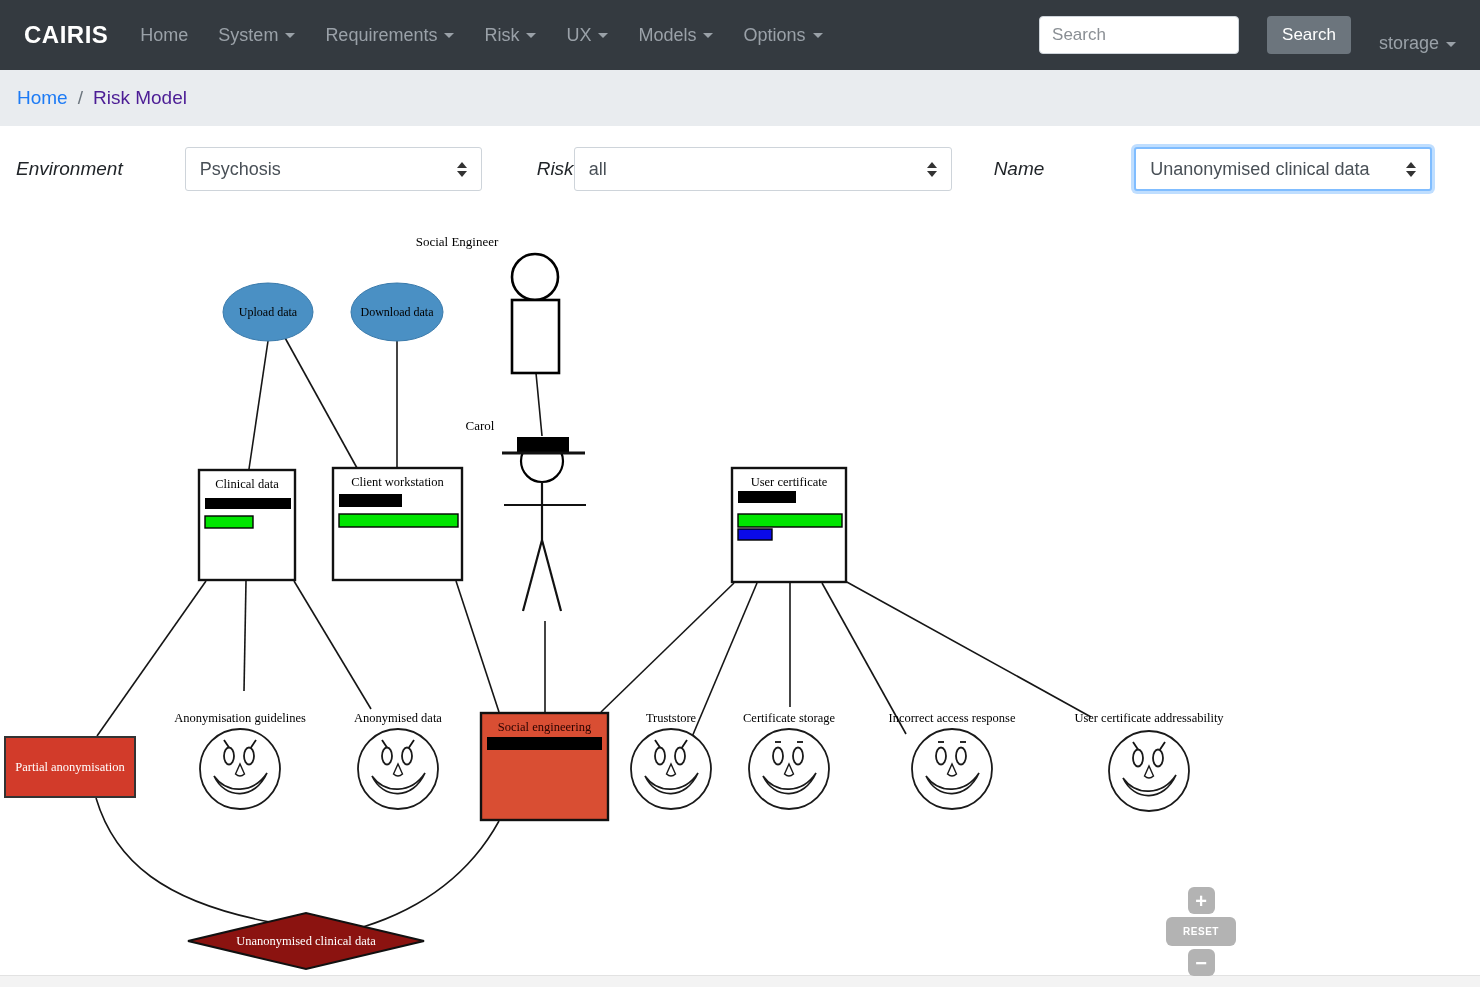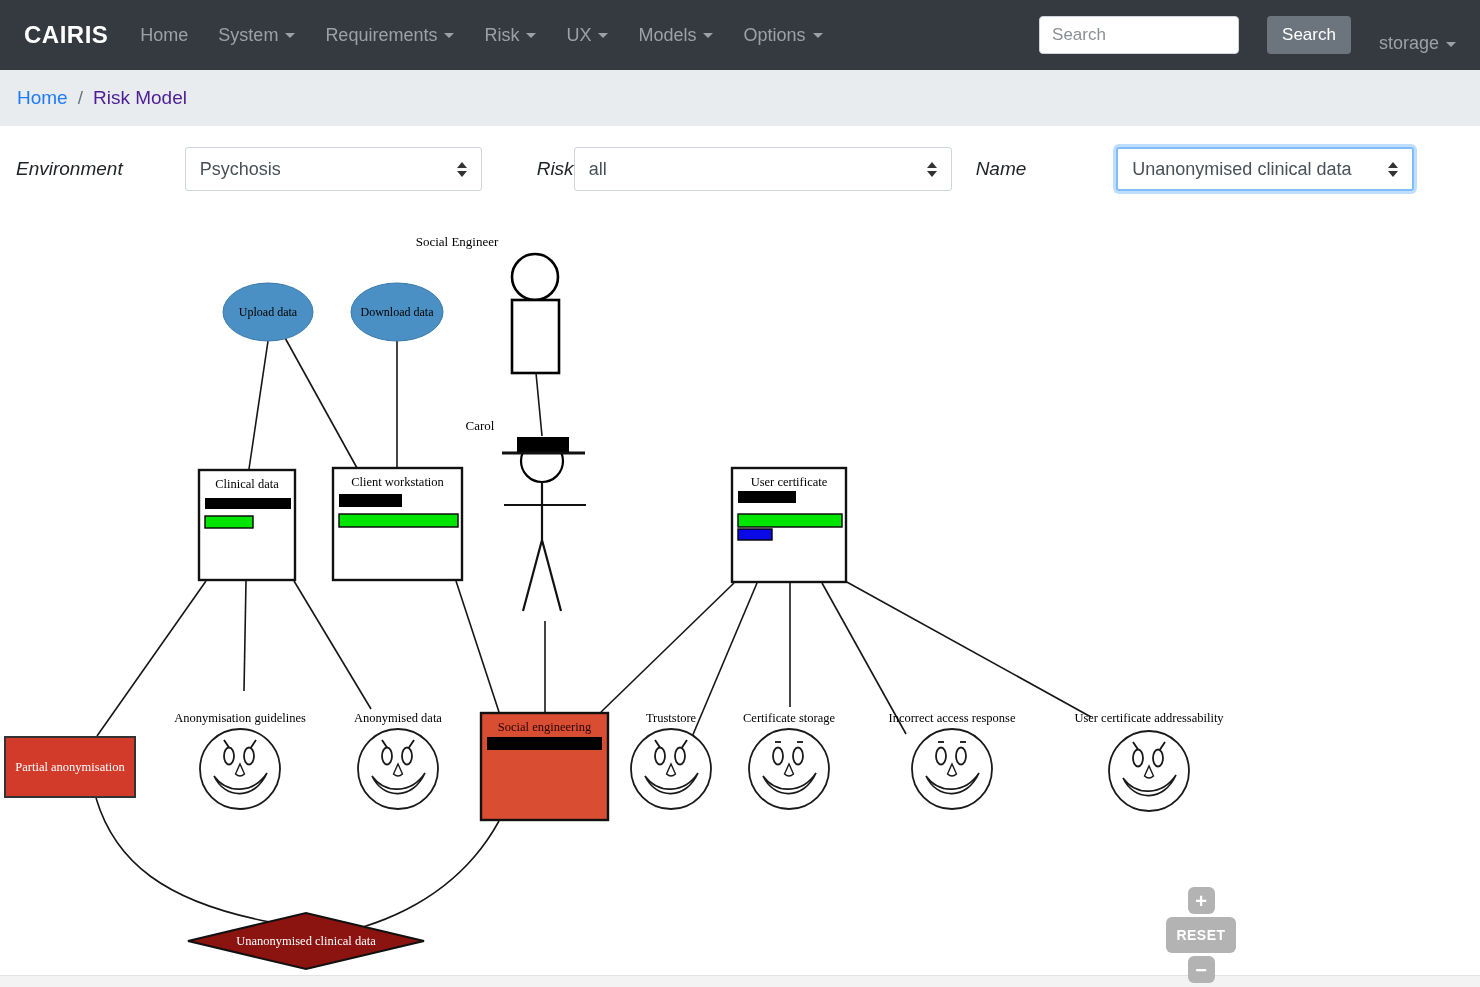--- a/index.html
+++ b/index.html
@@ -36,30 +36,30 @@
     align-items:center; justify-content:space-between; padding:0 14px; font-size:18px; color:#495057; cursor:pointer; }
   .select.focused { border:2px solid #80bdff; box-shadow:0 0 0 3px rgba(0,123,255,.25); }
   .updown { display:flex; flex-direction:column; align-items:center; gap:3px; margin-left:12px; }
   .updown i { display:block; width:0; height:0; border-left:5px solid transparent; border-right:5px solid transparent; }
   .updown i.up { border-bottom:6px solid #333; }
   .updown i.down { border-top:6px solid #333; }
   .sel-env { width:297px; margin-left:62px; }
   .sel-type { width:378px; }
   .sel-name { width:298px; margin-left:90px; }
   .lbl-type { margin-left:55px; }
-  .lbl-name { margin-left:24px; }
+  .lbl-name { margin-left:42px; }
 
   
   .diagram { position:relative; height:763px; background:#fff; flex-shrink:0; }
   .zoomctl { position:absolute; left:1166px; top:675px; width:70px; display:flex; flex-direction:column;
     align-items:center; gap:3px; }
   .zbtn { background:#b3b3b3; color:#fff; border:none; border-radius:6px; font-weight:bold;
     font-family:inherit; cursor:pointer; display:flex; align-items:center; justify-content:center; }
   .zbtn.sq { width:27px; height:27px; font-size:20px; line-height:1; }
-  .zbtn.wide { width:70px; height:36px; font-size:14px; letter-spacing:0.5px; }
+  .zbtn.wide { width:70px; height:29px; font-size:10px; letter-spacing:0.5px; }
 
   .footer-strip { height:12px; background:#f3f3f3; border-top:1px solid #e2e2e2; flex-shrink:0; }
 </style>
 </head>
 <body>
 
 <div class="page">
 
   <nav class="navbar">
     <span class="brand">CAIRIS</span>

